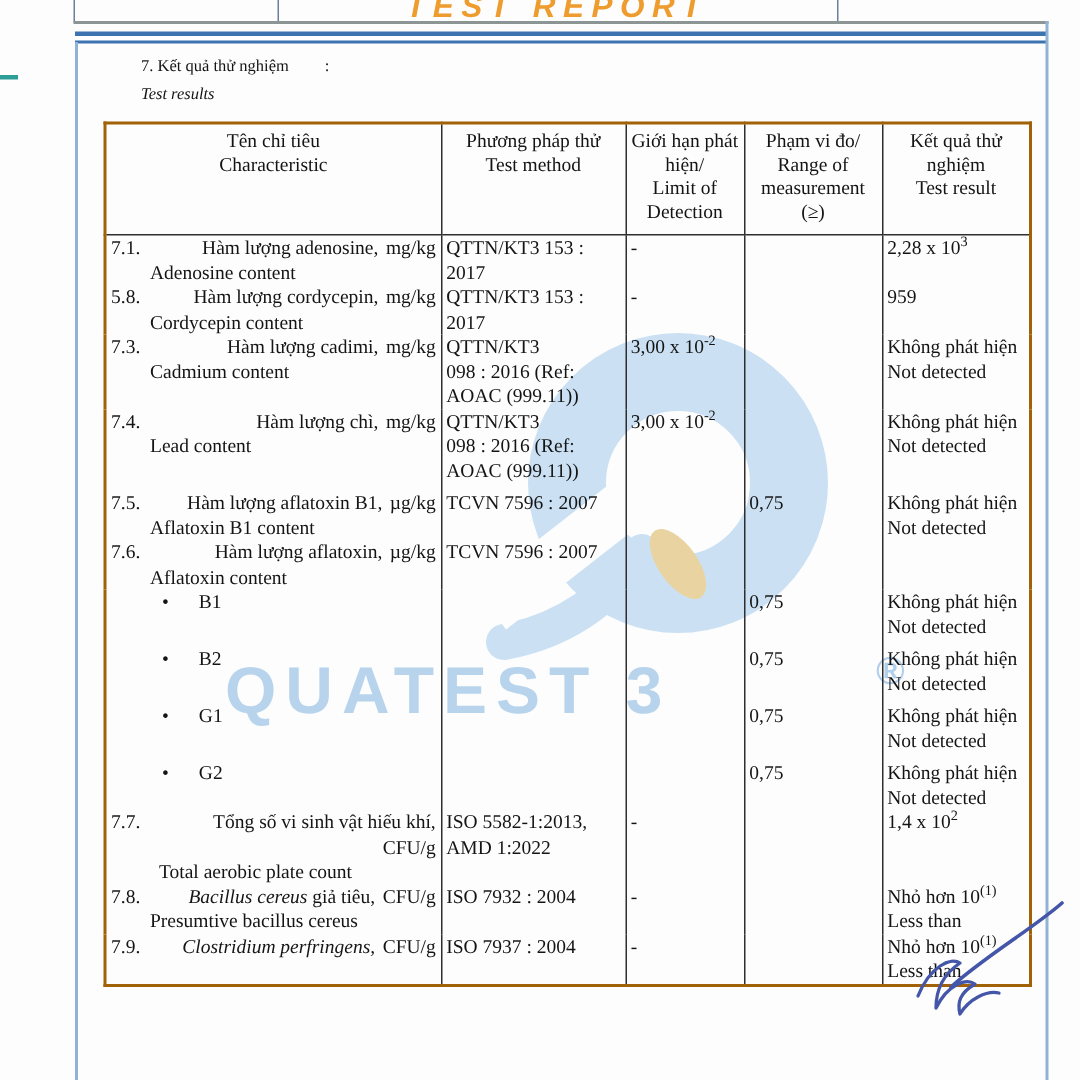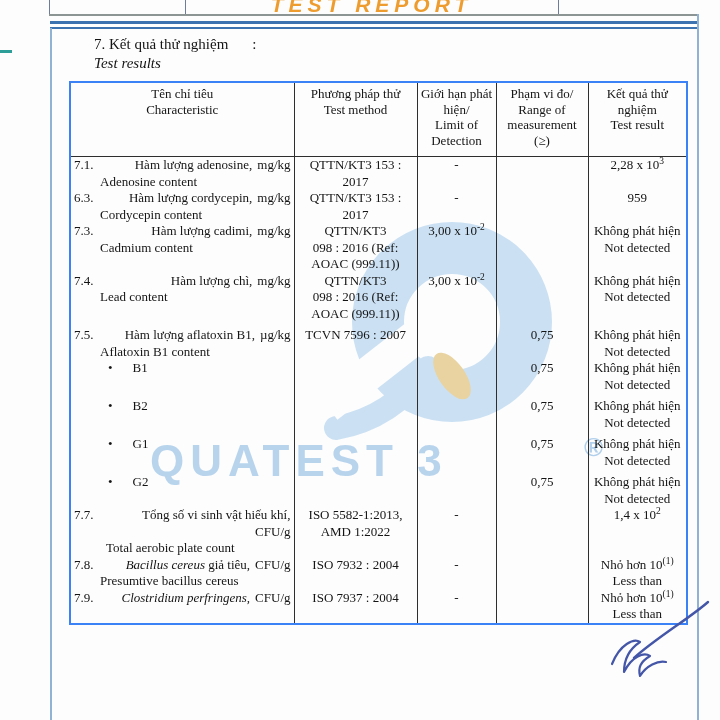--- a/index.html
+++ b/index.html
@@ -12,43 +12,43 @@
   .report-title{position:absolute;top:-7px;left:185px;width:373px;text-align:center;
         font-family:"Liberation Sans",sans-serif;font-weight:bold;font-style:italic;
         font-size:21px;letter-spacing:5px;color:#EE9C2E;white-space:nowrap;}
   .blue-rule{position:absolute;top:21px;left:50px;width:648px;height:3px;
         border-top:3px solid #3C73B0;border-bottom:2px solid #3C73B0;background:#fff;}
   .border-left{position:absolute;left:50px;top:28px;bottom:0;width:2px;background:#8FB2D5;}
   .border-right{position:absolute;left:697px;top:14px;bottom:0;width:2px;background:#8FB2D5;}
   .teal-dash{position:absolute;left:0;top:50px;width:12px;height:3px;background:#2E9E98;}
 
   
-  .section-head{position:absolute;left:94px;top:35px;font-size:15px;line-height:19px;z-index:2;}
+  .section-head{position:absolute;left:94px;top:35px;font-size:11px;line-height:19px;z-index:2;}
   .section-head .colon{margin-left:24px;}
   .section-sub{font-style:italic;}
 
   
   .wm{position:absolute;inset:0;z-index:0;pointer-events:none;}
   .wm-text{position:absolute;left:150px;top:436px;font-family:"Liberation Sans",sans-serif;
         font-weight:bold;font-size:44px;letter-spacing:6px;color:rgba(128,179,224,0.55);
         white-space:nowrap;}
   .wm-reg{position:absolute;left:584px;top:432px;font-family:"Liberation Sans",sans-serif;
         font-weight:bold;font-size:26px;color:rgba(128,179,224,0.6);}
 
   
   table.results{position:absolute;left:69px;top:81px;width:617px;z-index:1;
         border-collapse:collapse;table-layout:fixed;background:transparent;}
-  table.results{border:2px solid #3b82f6;}
+  table.results{border:2px solid #a16207;}
   .results th,.results td{border:1px solid #2e2e2e;}
   .results thead th{height:67px;vertical-align:top;padding:3px 2px;font-weight:normal;
         font-size:13px;line-height:15.5px;text-align:center;}
   .results tbody td{border-top:none;border-bottom:none;vertical-align:top;
         padding:0 3px;font-size:13px;line-height:16.5px;}
   .results tbody td div{white-space:nowrap;}
-  .c2,.c3,.c4,.c5{text-align:center;}
+  .c2,.c3,.c4,.c5{}
   .en{}
   .l1{display:flex;gap:5px;}
   .grow{flex:1;text-align:right;white-space:nowrap;}
   .l2{padding-left:26px;}
   .ind{padding-left:32px;}
   .bl{display:flex;gap:20px;padding-left:34px;}
   tr.gap td{padding-top:5px;}
   td.pt1{padding-top:16.5px;}
   sup{font-size:9.5px;line-height:0;vertical-align:super;}
 
@@ -137,21 +137,21 @@
         <td class="c3">-</td>
         <td class="c4"></td>
         <td class="c5">
           <div><span>2,28 x 10</span><sup>3</sup></div>
         </td>
       </tr>
 
       <tr>
         <td class="c1">
           <div class="l1">
-              <span>6.3.</span>
+              <span>5.8.</span>
               <span class="grow">Hàm lượng cordycepin,</span>
               <span>mg/kg</span>
             </div>
           <div class="l2 en">Cordycepin content</div>
         </td>
         <td class="c2">
           <div>QTTN/KT3 153 :</div>
           <div>2017</div>
         </td>
         <td class="c3">-</td>
@@ -222,20 +222,36 @@
           <div>TCVN 7596 : 2007</div>
         </td>
         <td class="c3"></td>
         <td class="c4">0,75</td>
         <td class="c5">
           <div>Không phát hiện</div>
           <div class="en">Not detected</div>
         </td>
       </tr>
 
+      <tr>
+        <td class="c1">
+          <div class="l1">
+              <span>7.6.</span>
+              <span class="grow">Hàm lượng aflatoxin,</span>
+              <span>µg/kg</span>
+            </div>
+          <div class="l2 en">Aflatoxin content</div>
+        </td>
+        <td class="c2">
+          <div>TCVN 7596 : 2007</div>
+        </td>
+        <td class="c3"></td>
+        <td class="c4"></td>
+        <td class="c5"></td>
+      </tr>
 
       <tr>
         <td class="c1">
           <div class="bl">
               <span>•</span>
               <span>B1</span>
             </div>
         </td>
         <td class="c2"></td>
         <td class="c3"></td>

